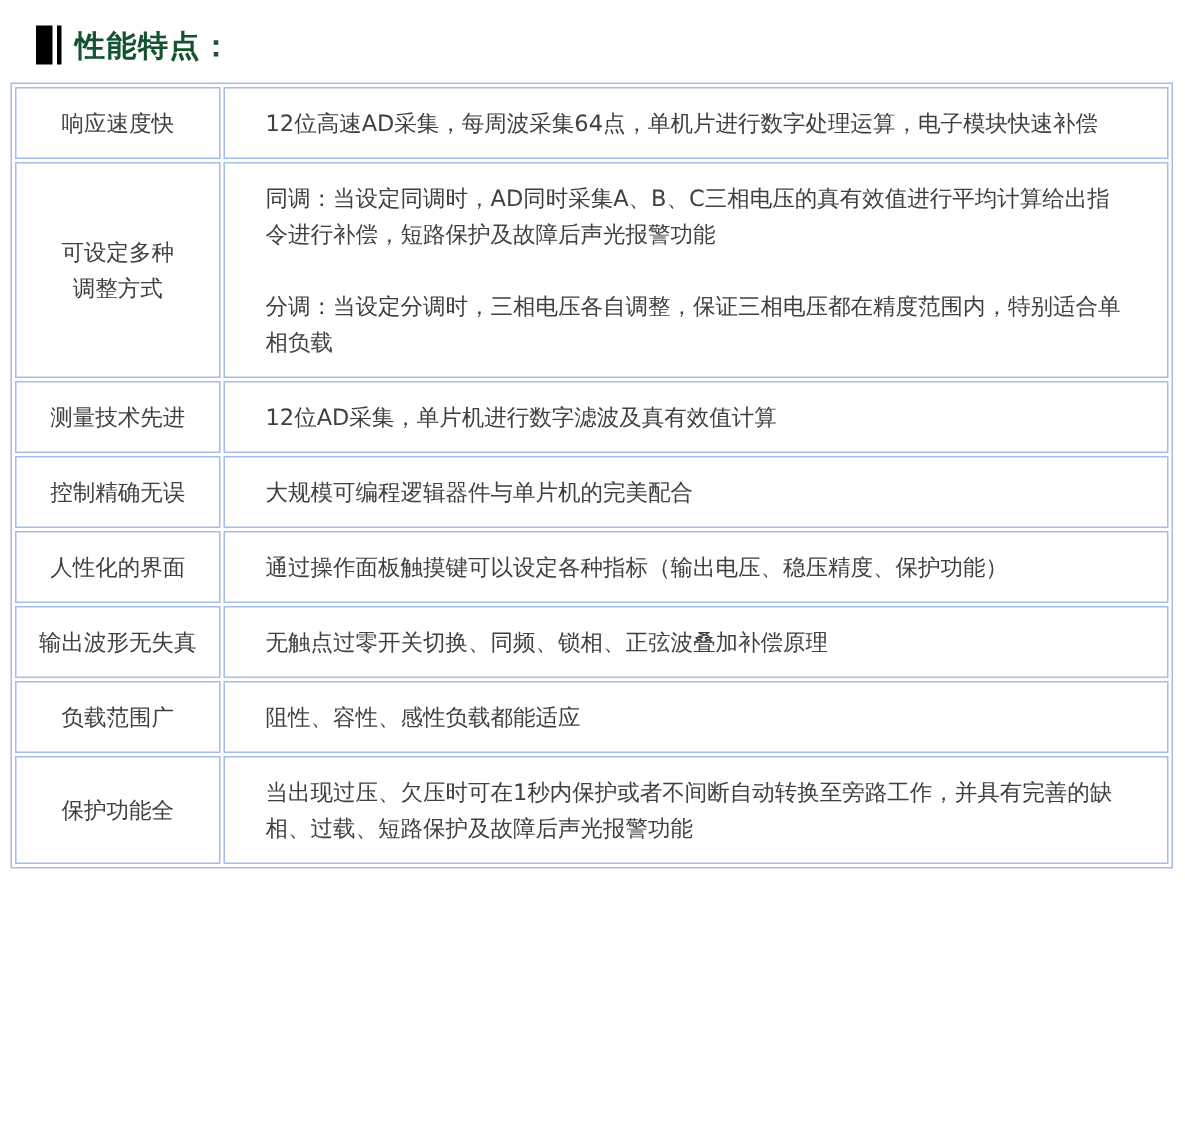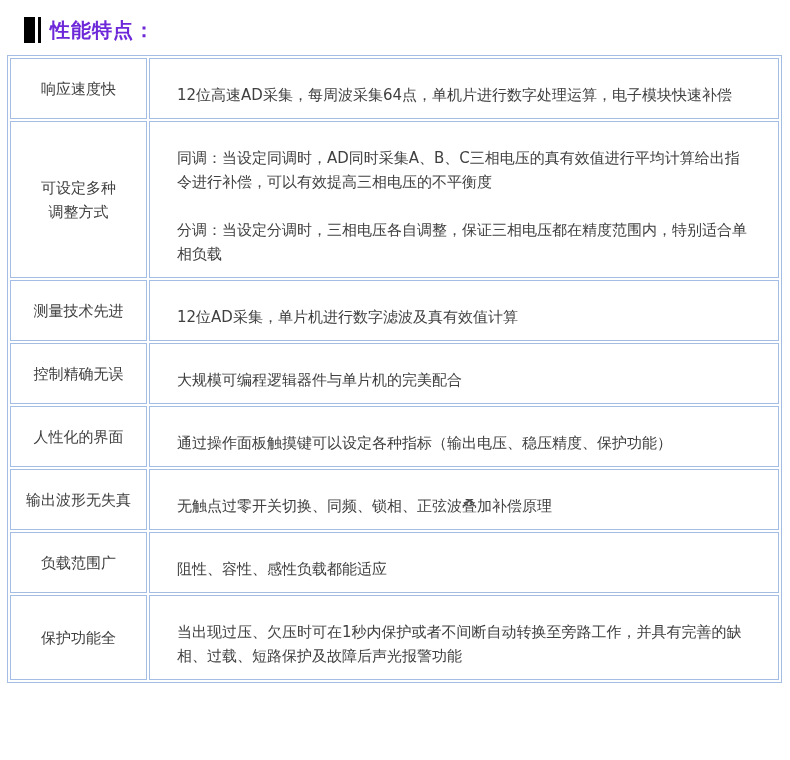--- a/index.html
+++ b/index.html
@@ -31,21 +31,21 @@
   .bar-thin {
     width: 3px;
     height: 26px;
     background: #000000;
     margin-left: 3px;
   }
   .page-title {
     margin-left: 9px;
     font-size: 20px;
     font-weight: bold;
-    color: #6d28d9;
+    color: #14532d;
     letter-spacing: 1px;
   }
   table.features {
     width: 775px;
     border-collapse: separate;
     border-spacing: 2px;
     border: 1px solid var(--border-color, #a4bde4);
     table-layout: fixed;
     background: #ffffff;
   }
@@ -59,21 +59,21 @@
     word-break: break-all;
   }
   td.feature-cell {
     width: 127px;
     text-align: center;
     padding: 11px 4px;
     white-space: pre-line;
   }
   td.desc-cell {
     text-align: left;
-    padding: 24px 26px 11px 27px;
+    padding: 11px 26px 11px 27px;
     white-space: pre-line;
   }
 </style>
 </head>
 <body>
 
 <div class="page">
 
   <div class="section-header">
     <span class="bar-thick"></span>
@@ -83,21 +83,21 @@
 
   <table class="features">
     <tbody>
       <tr>
         <td class="feature-cell">响应速度快</td>
         <td class="desc-cell">12位高速AD采集，每周波采集64点，单机片进行数字处理运算，电子模块快速补偿</td>
       </tr>
       <tr>
         <td class="feature-cell">可设定多种
 调整方式</td>
-        <td class="desc-cell">同调：当设定同调时，AD同时采集A、B、C三相电压的真有效值进行平均计算给出指令进行补偿，可以有效提高三相电压的不平衡度
+        <td class="desc-cell">同调：当设定同调时，AD同时采集A、B、C三相电压的真有效值进行平均计算给出指令进行补偿，短路保护及故障后声光报警功能
 
 分调：当设定分调时，三相电压各自调整，保证三相电压都在精度范围内，特别适合单相负载</td>
       </tr>
       <tr>
         <td class="feature-cell">测量技术先进</td>
         <td class="desc-cell">12位AD采集，单片机进行数字滤波及真有效值计算</td>
       </tr>
       <tr>
         <td class="feature-cell">控制精确无误</td>
         <td class="desc-cell">大规模可编程逻辑器件与单片机的完美配合</td>

